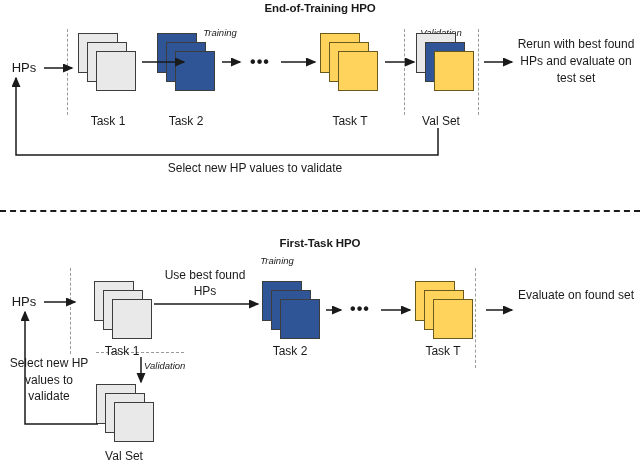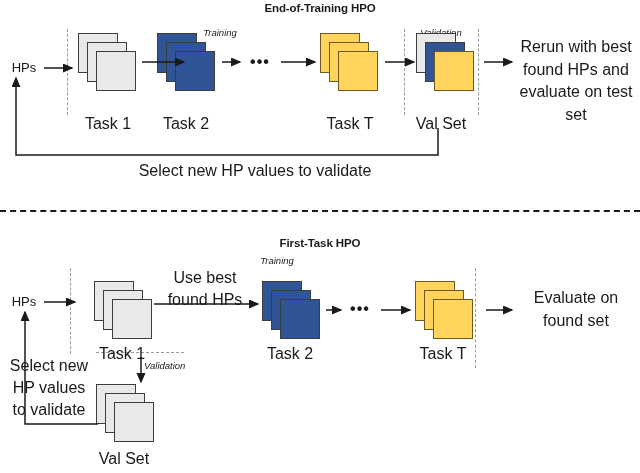--- a/index.html
+++ b/index.html
@@ -1,20 +1,20 @@
 <!DOCTYPE html>
 <html><head>
 <meta charset="utf-8">
 <style>
   html,body{margin:0;padding:0;background:#ffffff;}
   body{width:640px;height:473px;position:relative;overflow:hidden;
        font-family:"Liberation Sans","DejaVu Sans",sans-serif;color:#1a1a1a;}
   .abs{position:absolute;}
   .ttl{font-weight:bold;font-size:11.5px;letter-spacing:-0.1px;text-align:center;}
-  .lbl{font-size:16px;text-align:center;line-height:1.22;}
+  .lbl{font-size:12px;text-align:center;line-height:1.22;}
   .ital{font-style:italic;font-size:9.5px;text-align:center;}
   .vdash{position:absolute;border-left:1.6px dashed #9a9a9a;}
   .hdash{position:absolute;border-top:1.6px dashed #9a9a9a;}
   .divider{position:absolute;left:0;top:210px;width:640px;
            border-top:2.4px dashed #1a1a1a;}
   
   .stack{position:absolute;}
   .card{position:absolute;box-sizing:border-box;border:1.6px solid #3d3d3d;}
   .c-gray{background:#e9e9e9;}
   .c-blue{background:#2f5597;}

